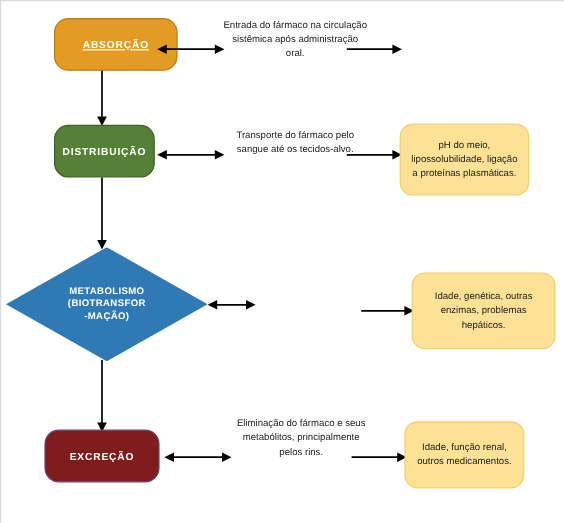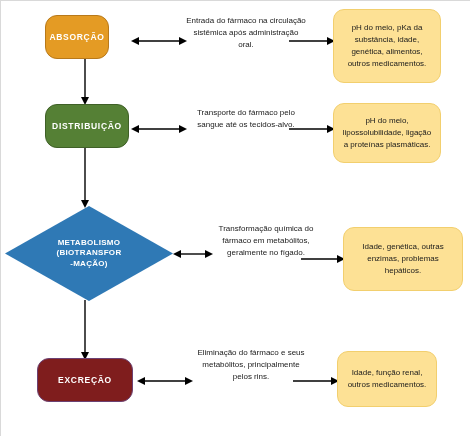--- a/index.html
+++ b/index.html
@@ -29,23 +29,24 @@
     display: flex;
     align-items: center;
     justify-content: center;
     text-align: center;
     color: #ffffff;
     font-weight: bold;
     font-size: 8.5px;
     letter-spacing: 0.7px;
   }
   .stage-absorcao {
-    left: 44px; top: 14px; width: 64px; height: 44px;
+    left: 44px; top: 14px; width: 103px; height: 44px;
     background: #e49b24;
     border: 1.5px solid #b8791a;
+    text-decoration: underline;
   }
   .stage-distribuicao {
     left: 44px; top: 103px; width: 84px; height: 44px;
     background: #558035;
     border: 1.5px solid #3f6027;
   }
   .stage-excrecao {
     left: 36px; top: 357px; width: 96px; height: 44px;
     background: #7f1d1d;
     border: 1.5px solid #6c4173;
@@ -154,23 +155,20 @@
     <polygon class="arrow-head" points="56,10 48,6 48,14"></polygon>
   </svg>
 
   <div class="desc desc-absorcao">Entrada do fármaco na circulação sistêmica após administração oral.</div>
 
   <svg class="arrow-svg arr-s-abs" viewBox="0 0 46 16">
     <line class="arrow-line" x1="0" y1="8" x2="39" y2="8"></line>
     <polygon class="arrow-head" points="46,8 38,4 38,12"></polygon>
   </svg>
 
-  <div class="factor-box factor-absorcao">
-    <span>pH do meio, pKa da substância, idade, genética, alimentos, outros medicamentos.</span>
-  </div>
 
   <svg class="arrow-svg arr-v-1" viewBox="0 0 16 46">
     <line class="arrow-line" x1="8" y1="0" x2="8" y2="39"></line>
     <polygon class="arrow-head" points="8,46 4,38 12,38"></polygon>
   </svg>
 
   <div class="stage-box stage-distribuicao">
     <span>DISTRIBUIÇÃO</span>
   </div>
 
@@ -206,21 +204,20 @@
       <span>-MAÇÃO)</span>
     </div>
   </div>
 
   <svg class="arrow-svg arr-h-met" viewBox="0 0 40 20">
     <line class="arrow-line" x1="7" y1="10" x2="33" y2="10"></line>
     <polygon class="arrow-head" points="0,10 8,6 8,14"></polygon>
     <polygon class="arrow-head" points="40,10 32,6 32,14"></polygon>
   </svg>
 
-  <div class="desc desc-metabolismo">Transformação química do fármaco em metabólitos, geralmente no fígado.</div>
 
   <svg class="arrow-svg arr-s-met" viewBox="0 0 44 16">
     <line class="arrow-line" x1="0" y1="8" x2="37" y2="8"></line>
     <polygon class="arrow-head" points="44,8 36,4 36,12"></polygon>
   </svg>
 
   <div class="factor-box factor-metabolismo">
     <span>Idade, genética, outras enzimas, problemas hepáticos.</span>
   </div>
 

